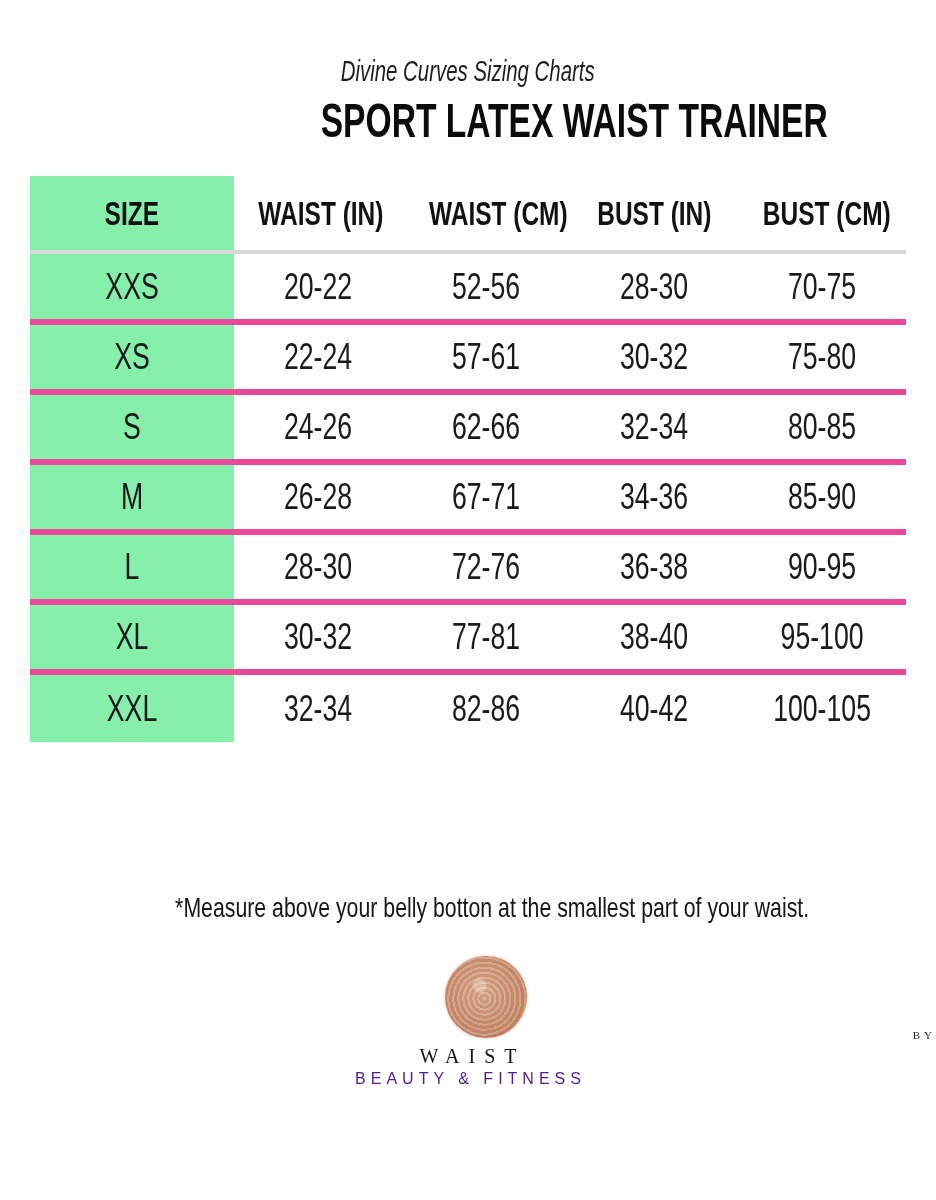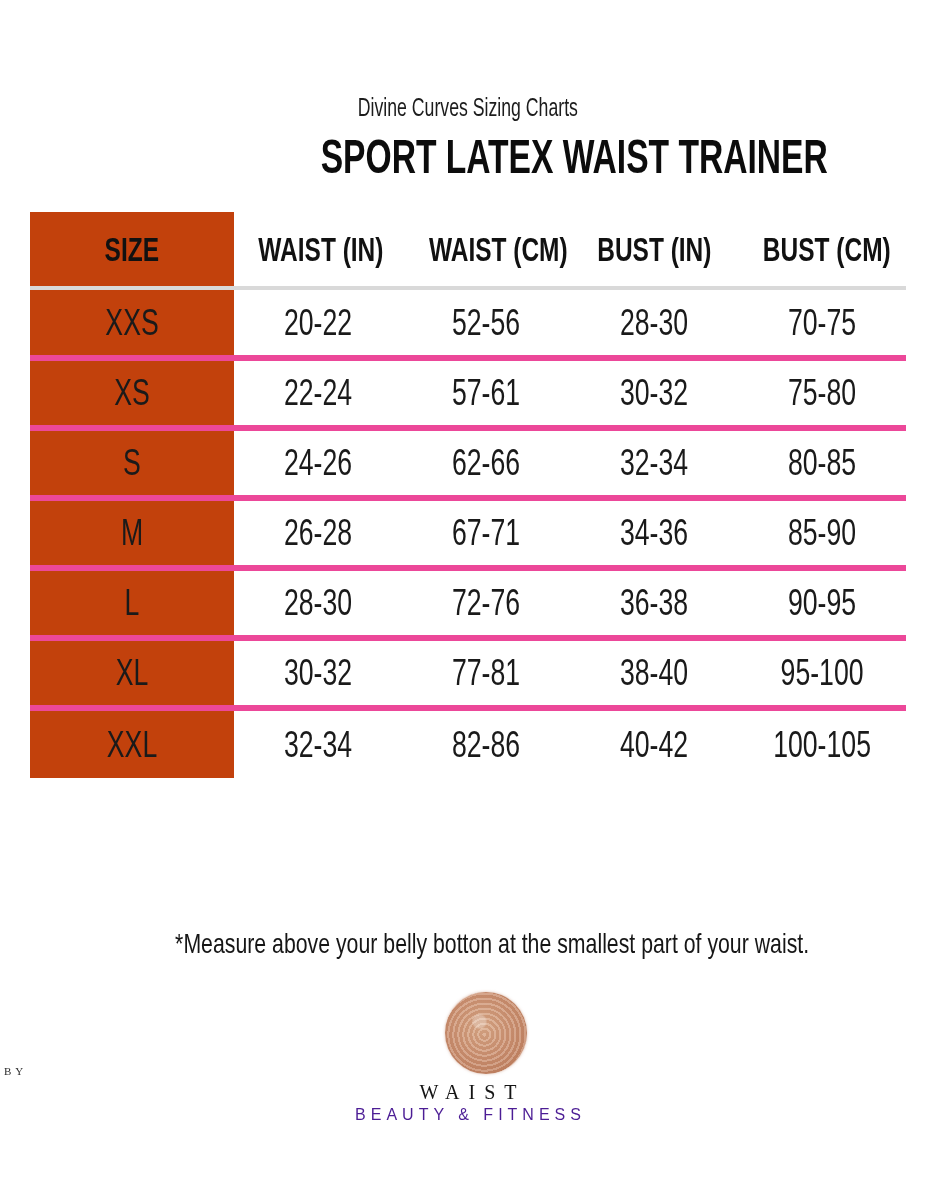--- a/index.html
+++ b/index.html
@@ -2,59 +2,59 @@
 <html><head>
 <meta charset="utf-8">
 <style>
   * { margin: 0; padding: 0; box-sizing: border-box; }
   html, body { width: 936px; height: 1200px; background: #ffffff; overflow: hidden; }
   body { font-family: "Liberation Sans", sans-serif; color: #151515; }
 
   .cond { display: inline-block; white-space: nowrap; transform-origin: 50% 50%; }
 
   
-  .subtitle { margin-top: 90px; text-align: center; font-size: 26px; font-weight: 400;
-              line-height: 34px; color: #1c1c1c; }
+  .subtitle { margin-top: 54px; text-align: center; font-size: 30px; font-weight: 400;
+              line-height: 34px; color: #1c1c1c; font-style: italic; }
   .subtitle .cond { transform: scaleX(0.68); }
   .title { margin-top: 8px; text-align: right; font-size: 48px; font-weight: 700;
            line-height: 50px; color: #0c0c0c; }
   .title .cond { transform: scaleX(0.70); }
 
   
   table { width: 876px; margin: 30px auto 0; border-collapse: collapse; table-layout: fixed; }
   col.c-size { width: 204px; }
   col.c-data { width: 168px; }
   th, td { text-align: center; vertical-align: middle; padding: 0; }
   thead tr { height: 76px; }
   tbody tr { height: 70px; }
   thead th { border-bottom: 4px solid #d9d9d9; font-size: 34px; font-weight: 700; color: #111; }
   tbody td { border-bottom: 6px solid #ec4899; font-size: 36px; font-weight: 400; color: #1a1a1a; }
   tbody tr:last-child td { border-bottom: none; }
   th .cond { transform: scaleX(0.72); }
   td .cond { transform: scaleX(0.74); }
-  .size-col { background: #c2410c; }
+  .size-col { background: #86efac; }
 
   
   .footnote { margin-top: 150px; text-align: center; font-size: 28px; line-height: 32px;
               font-weight: 400; color: #161616; padding-left: 48px; }
   .footnote .cond { transform: scaleX(0.76); }
 
   
   .logo { position: relative; margin-top: 26px; height: 158px; }
   .logo-circle { position: absolute; top: 6px; left: 50%; margin-left: -23px;
                  width: 82px; height: 82px; border-radius: 50%;
                  background:
                    radial-gradient(circle at 42% 36%, rgba(255,255,255,0.28) 0 6px, rgba(255,255,255,0) 8px),
                    repeating-radial-gradient(circle at 48% 52%, rgba(255,245,238,0.22) 0 2px, rgba(140,80,50,0.10) 2px 5px),
                    radial-gradient(circle at 45% 42%, #d9a988 0%, #cc9273 45%, #c08161 78%, #c88e70 100%);
                  box-shadow: 0 0 3px rgba(190,130,100,0.55); }
   .logo-brand { position: absolute; top: 30px; width: 100%; text-align: center;
                 font-family: "Liberation Serif", serif; font-size: 46px; line-height: 46px;
                 letter-spacing: 14px; text-indent: 14px; color: #1d1d1d; }
-  .logo-by { position: absolute; top: 80px; width: 100%; text-align: left;
+  .logo-by { position: absolute; top: 80px; width: 100%; text-align: right;
              font-family: "Liberation Serif", serif; font-size: 11px; line-height: 11px;
              letter-spacing: 4px; text-indent: 4px; color: #2b2b2b; }
   .logo-divine { position: absolute; top: 96px; width: 100%; text-align: center;
                  font-family: "Liberation Serif", serif; font-size: 20px; line-height: 20px;
                  letter-spacing: 9px; text-indent: 9px; color: #141414; }
   .logo-beauty { position: absolute; top: 121px; width: 100%; text-align: center;
                  font-family: Liberation Sans, sans-serif; font-size: 16px; line-height: 16px;
                  letter-spacing: 5px; text-indent: 5px; color: #4c1d95; }
 </style>
 </head>

